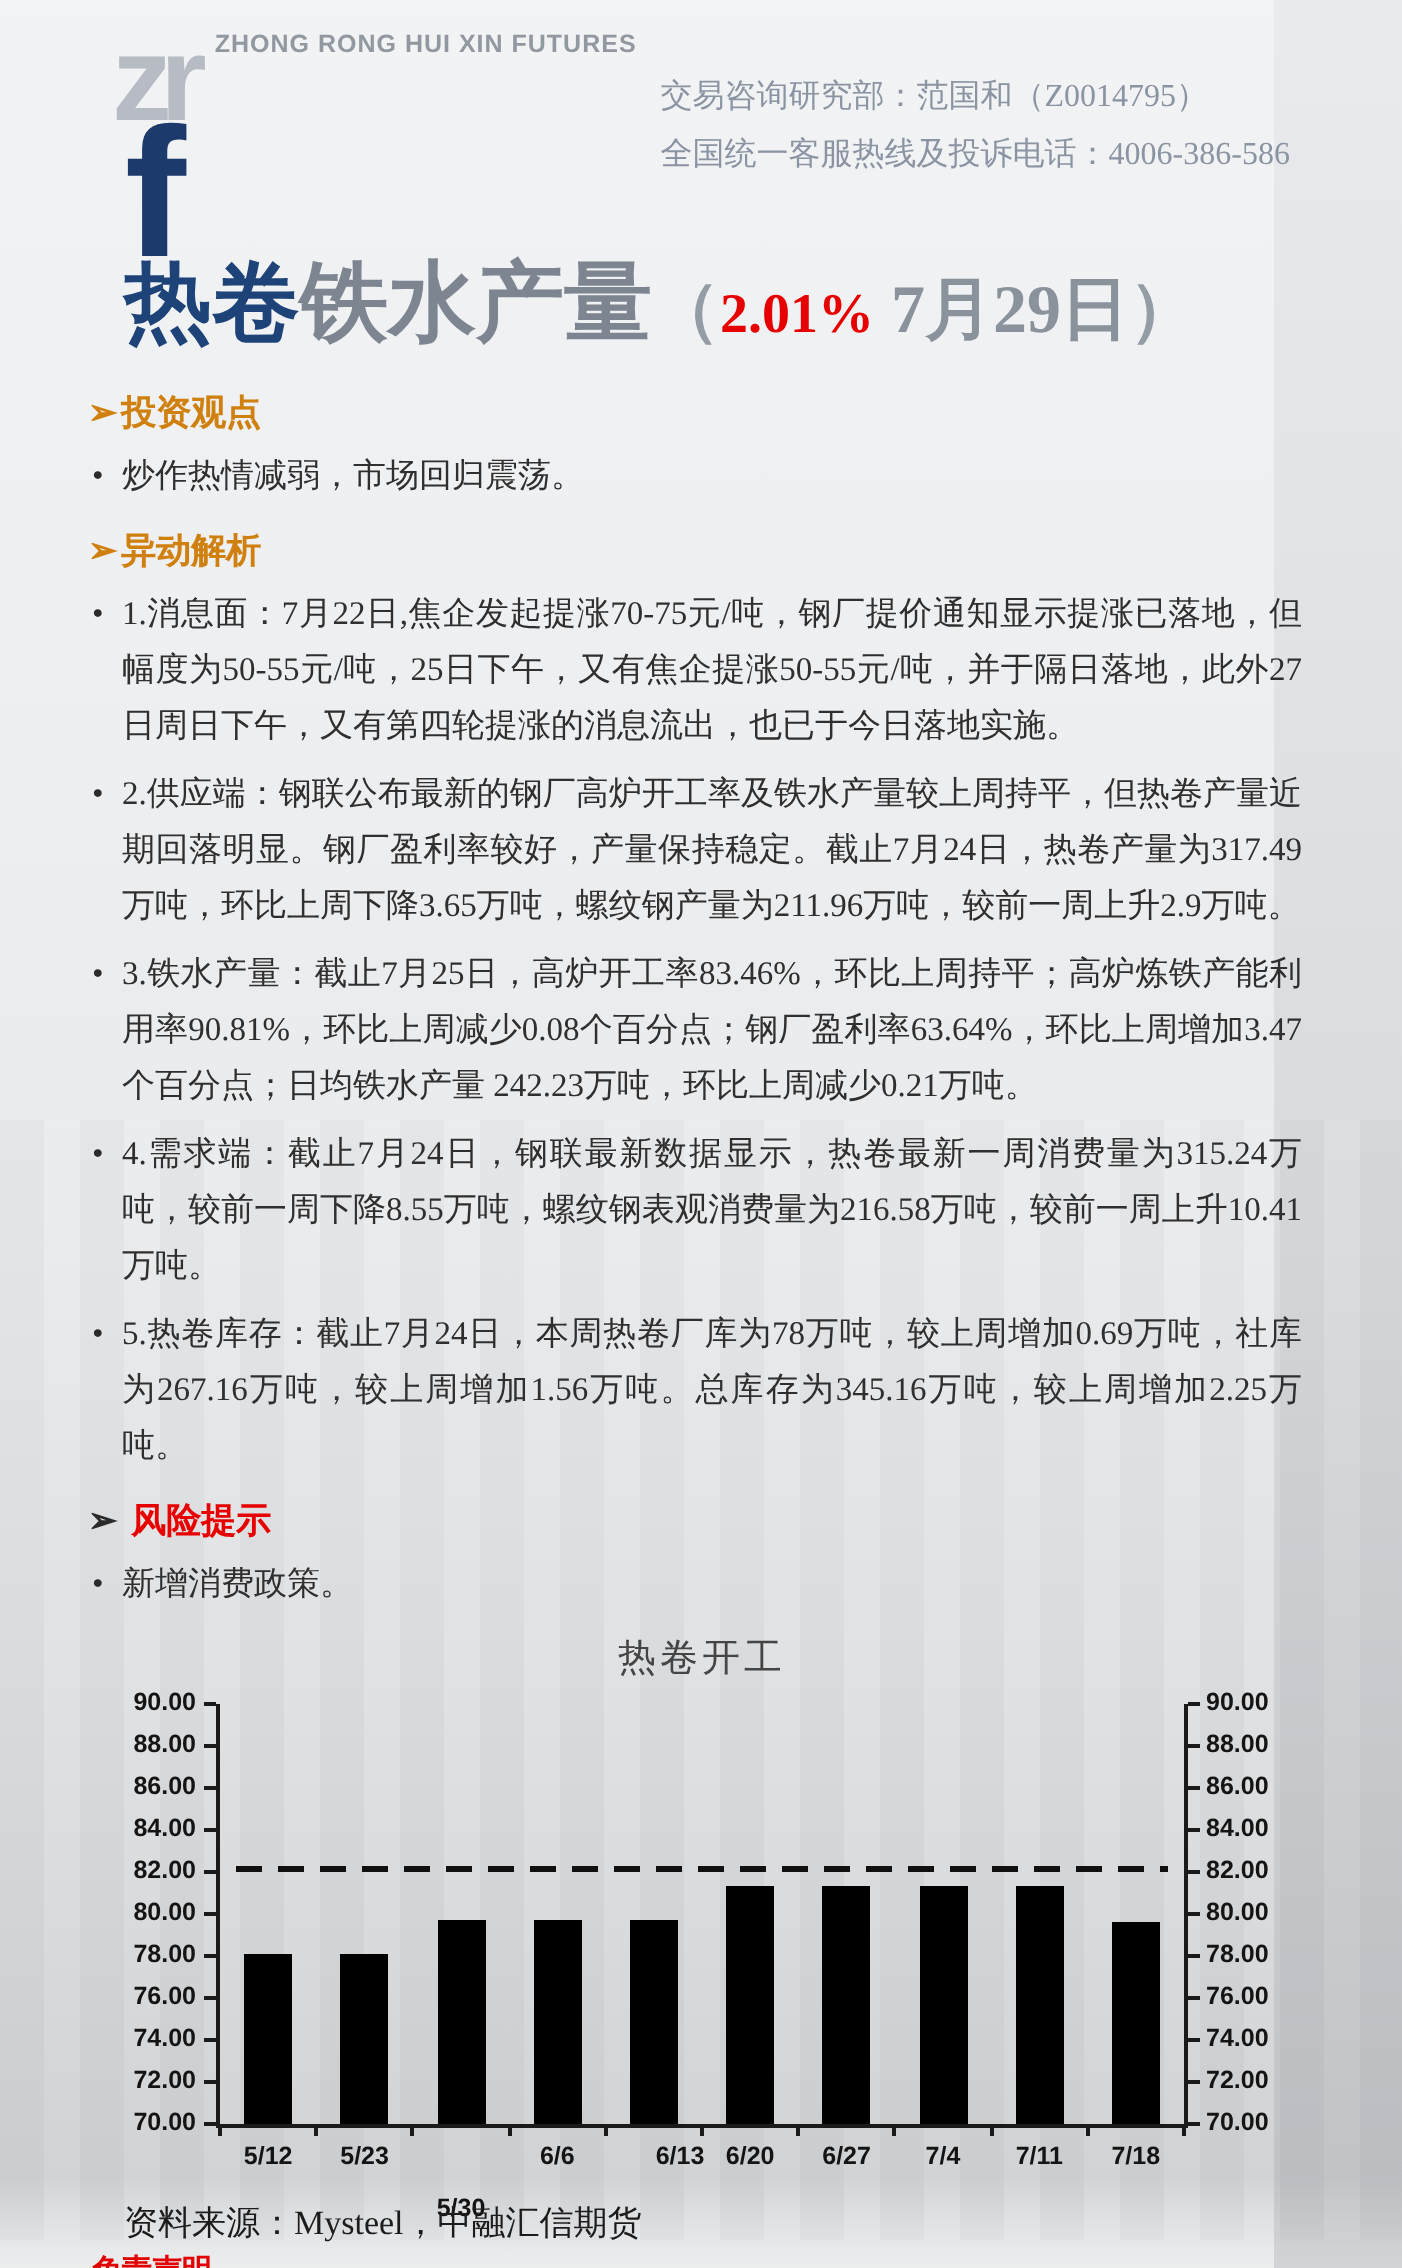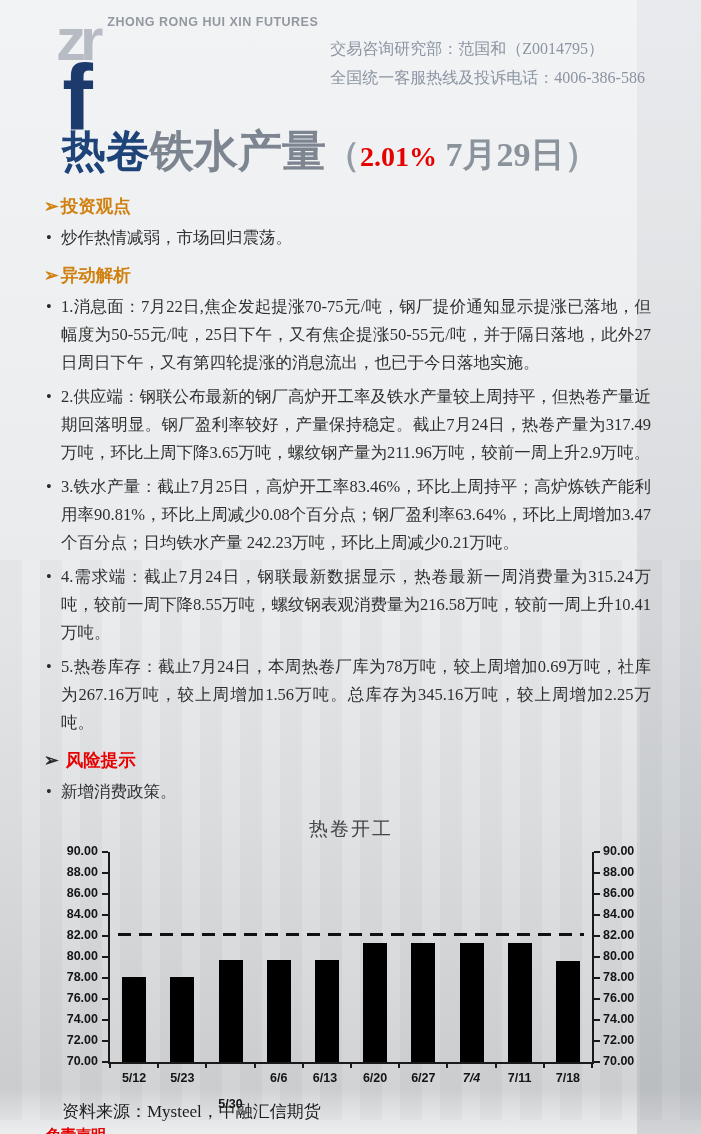--- a/index.html
+++ b/index.html
@@ -185,27 +185,27 @@
           <div class="axis" style="left: 529px; top: 218px; width: 2px; height: 6px;"></div>
           <div class="bar" style="left: 60.1px; top: 132.95px; width: 24px; height: 85.05px; background: rgb(0, 0, 0);"></div>
           <div class="xlab" style="left: 48.1px; top: 227px; width: 48px;">5/12</div>
           <div class="bar" style="left: 108.3px; top: 132.95px; width: 24px; height: 85.05px; background: rgb(0, 0, 0);"></div>
           <div class="xlab" style="left: 96.3px; top: 227px; width: 48px;">5/23</div>
           <div class="bar" style="left: 156.5px; top: 116.15px; width: 24px; height: 101.85px; background: rgb(0, 0, 0);"></div>
           <div class="xlab" style="left: 144.5px; top: 227px; width: 48px; margin-top: 26px;">5/30</div>
           <div class="bar" style="left: 204.7px; top: 116.15px; width: 24px; height: 101.85px; background: rgb(0, 0, 0);"></div>
           <div class="xlab" style="left: 192.7px; top: 227px; width: 48px;">6/6</div>
           <div class="bar" style="left: 252.9px; top: 116.15px; width: 24px; height: 101.85px; background: rgb(0, 0, 0);"></div>
-          <div class="xlab" style="left: 239px; top: 227px; width: 48px;">6/13</div>
+          <div class="xlab" style="left: 254px; top: 227px; width: 48px;">6/13</div>
           <div class="bar" style="left: 301.1px; top: 99.35px; width: 24px; height: 118.65px; background: rgb(0, 0, 0);"></div>
           <div class="xlab" style="left: 289.1px; top: 227px; width: 48px;">6/20</div>
           <div class="bar" style="left: 349.3px; top: 99.35px; width: 24px; height: 118.65px; background: rgb(0, 0, 0);"></div>
           <div class="xlab" style="left: 337.3px; top: 227px; width: 48px;">6/27</div>
           <div class="bar" style="left: 397.5px; top: 99.35px; width: 24px; height: 118.65px; background: rgb(0, 0, 0);"></div>
-          <div class="xlab" style="left: 385.5px; top: 227px; width: 48px; font-style: italic;">7/4</div>
+          <div class="xlab" style="left: 385.5px; top: 227px; width: 48px;">7/4</div>
           <div class="bar" style="left: 445.7px; top: 99.35px; width: 24px; height: 118.65px; background: rgb(0, 0, 0);"></div>
           <div class="xlab" style="left: 433.7px; top: 227px; width: 48px;">7/11</div>
           <div class="bar" style="left: 493.9px; top: 117.2px; width: 24px; height: 100.8px; background: rgb(0, 0, 0);"></div>
           <div class="xlab" style="left: 481.9px; top: 227px; width: 48px;">7/18</div>
           <div class="refline" style="left: 56px; top: 88.9px; width: 466px;"></div>
         </div>
     </div>
 
     <div class="source">资料来源：Mysteel，中融汇信期货</div>
     <div class="disc-title">免责声明</div>

